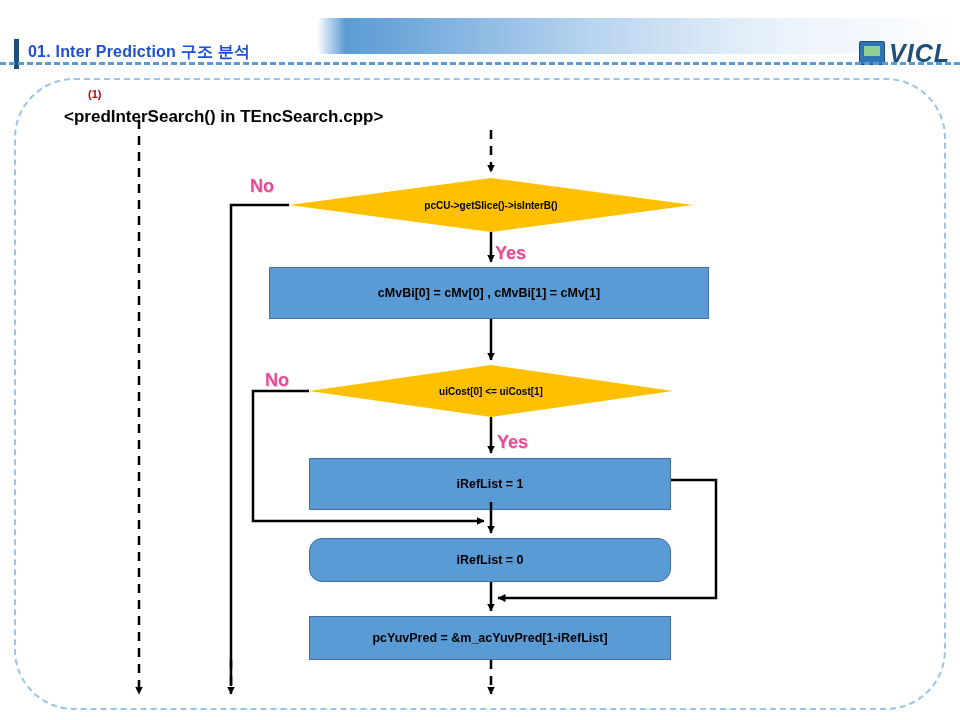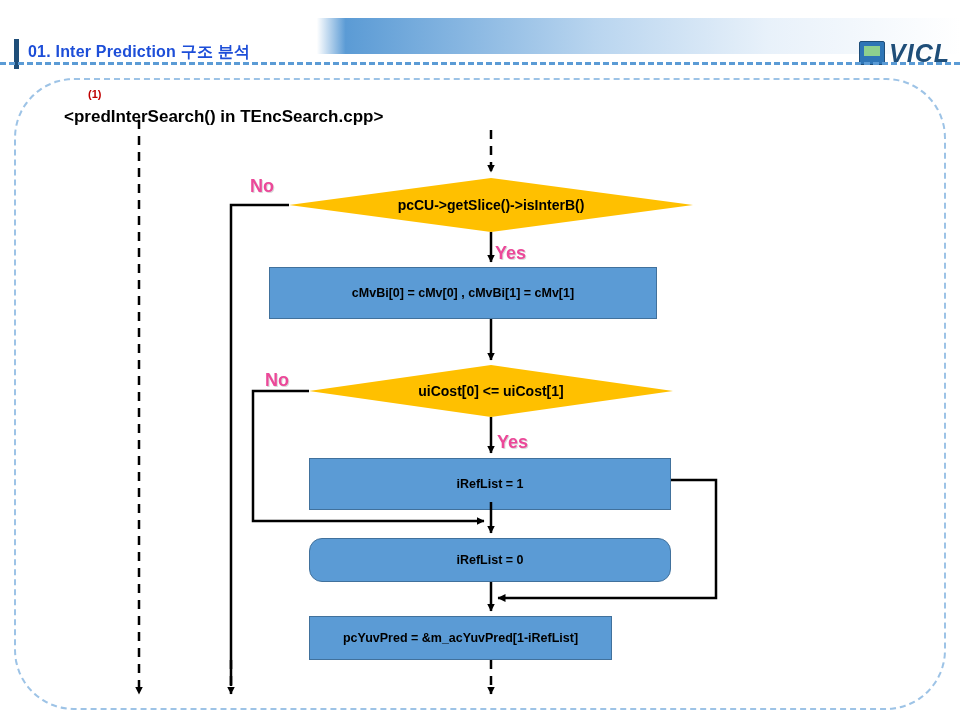--- a/index.html
+++ b/index.html
@@ -132,21 +132,21 @@
     background: #ffc000;
     clip-path: polygon(50% 0%, 100% 50%, 50% 100%, 0% 50%);
   }
   .diamond-label {
     position: absolute;
     left: 0; top: 0;
     width: 100%; height: 100%;
     display: flex;
     align-items: center;
     justify-content: center;
-    font-size: 14px;
+    font-size: 10px;
     font-weight: bold;
     color: #000000;
     text-align: center;
   }
   .node-line2 { line-height: 1.5; }
 
   
   .edge-label {
     position: absolute;
     font-size: 18px;
@@ -181,34 +181,34 @@
 <div id="canvas-frame"></div>
 
 <div id="step-number">(1)</div>
 <div id="code-title">&lt;predInterSearch() in TEncSearch.cpp&gt;</div>
 
 <div class="diamond-wrap" style="left:289px; top:178px; width:404px; height:54px;">
   <div class="diamond-shape"></div>
   <div class="diamond-label">pcCU-&gt;getSlice()-&gt;isInterB()</div>
 </div>
 
-<div class="node rect" style="left:269px; top:267px; width:388px; height:52px; flex-direction:column;">
+<div class="node rect" style="left:269px; top:267px; width:440px; height:52px; flex-direction:column;">
   <div class="node-line2">cMvBi[0] = cMv[0] , cMvBi[1] = cMv[1]</div>
 </div>
 
 <div class="diamond-wrap" style="left:309px; top:365px; width:364px; height:52px;">
   <div class="diamond-shape"></div>
   <div class="diamond-label">uiCost[0] &lt;= uiCost[1]</div>
 </div>
 
 <div class="node rect" style="left:309px; top:458px; width:362px; height:52px;">iRefList = 1</div>
 
 <div class="node rect" style="left:309px; top:538px; width:362px; height:44px;border-radius:13px;">iRefList = 0</div>
 
-<div class="node rect" style="left:309px; top:616px; width:303px; height:44px;">pcYuvPred = &amp;m_acYuvPred[1-iRefList]</div>
+<div class="node rect" style="left:309px; top:616px; width:362px; height:44px;">pcYuvPred = &amp;m_acYuvPred[1-iRefList]</div>
 
 <div class="edge-label" style="left:250px; top:176px;">No</div>
 <div class="edge-label" style="left:495px; top:243px;">Yes</div>
 <div class="edge-label" style="left:265px; top:370px;">No</div>
 <div class="edge-label" style="left:497px; top:432px;">Yes</div>
 
 <svg id="edges" viewBox="0 0 960 720">
   <defs>
     <marker id="arrow" markerWidth="9" markerHeight="9" refX="7.5" refY="4" orient="auto" markerUnits="userSpaceOnUse">
       <path d="M0,0 L8,4 L0,8 z" fill="#000000"></path>

